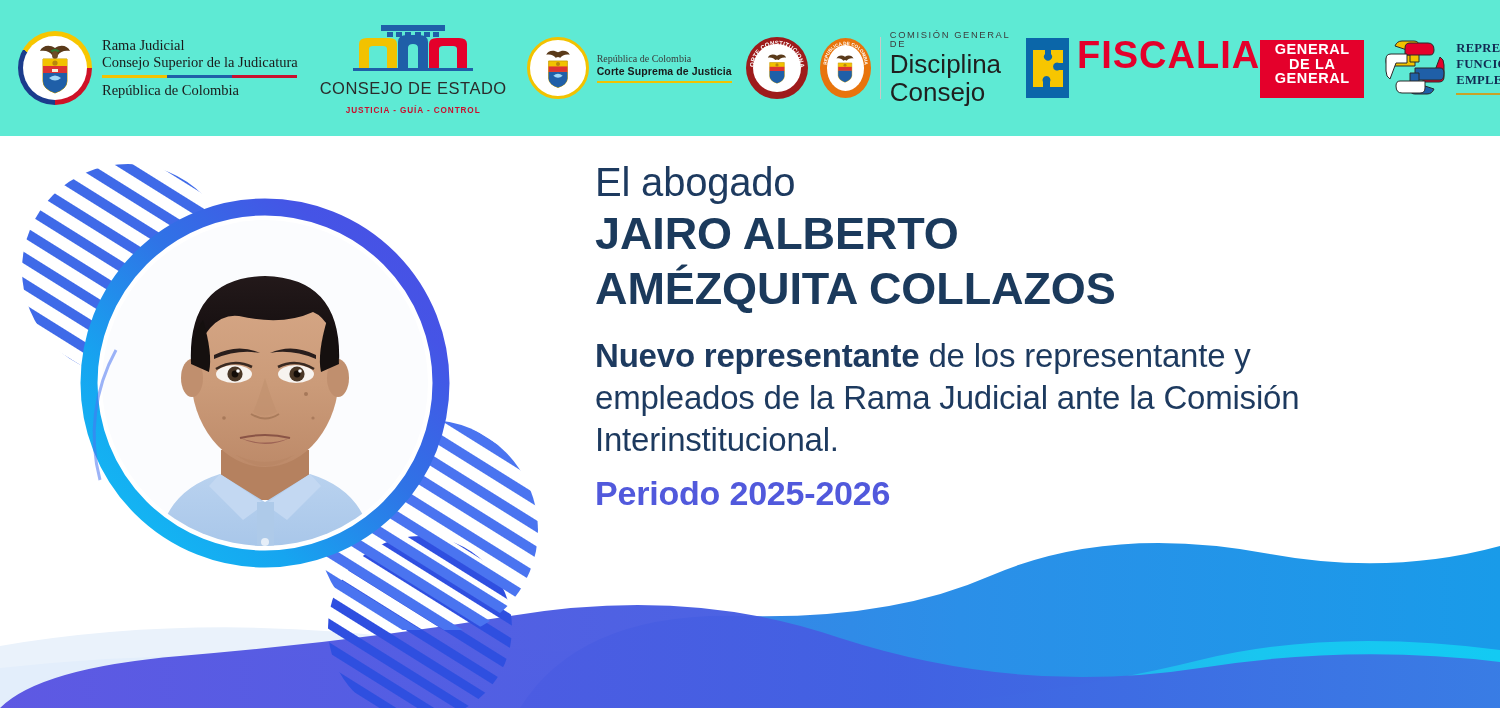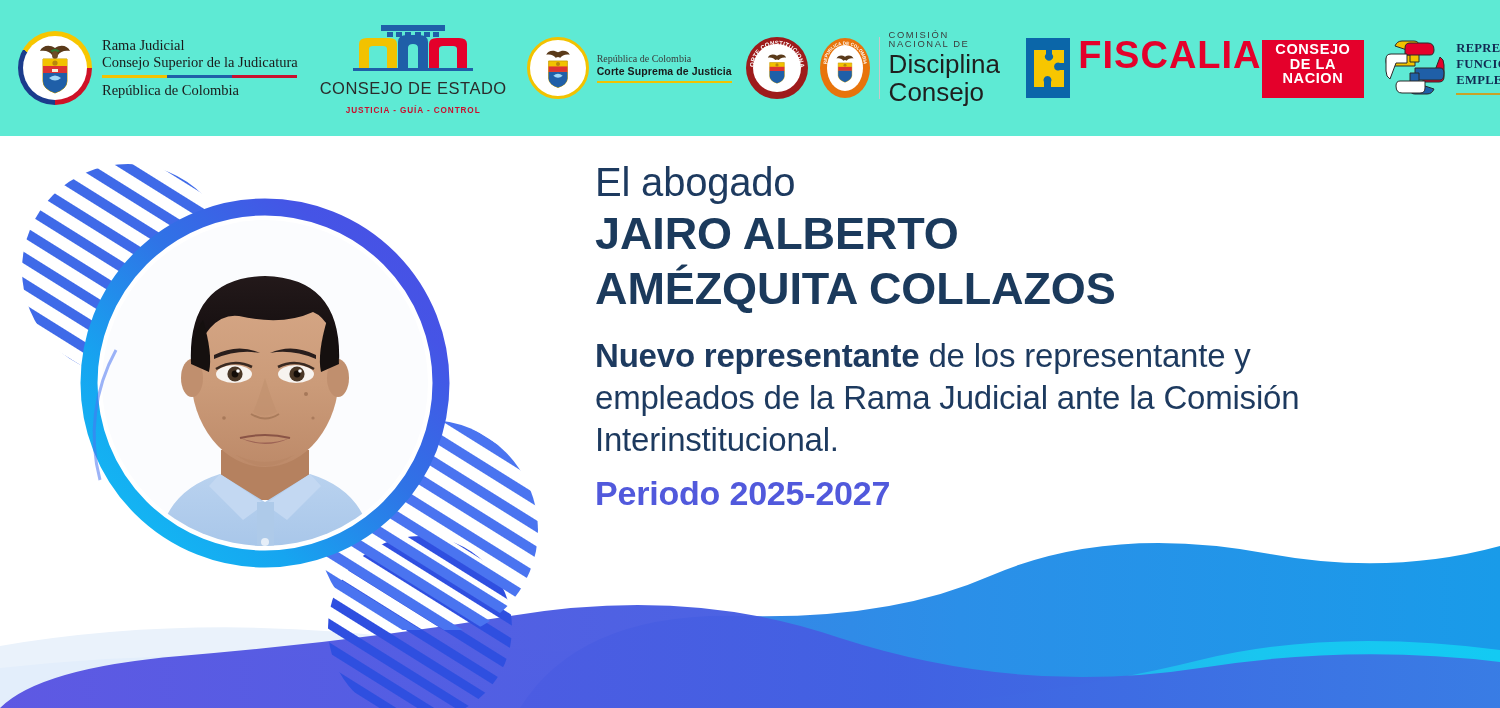--- a/index.html
+++ b/index.html
@@ -293,35 +293,35 @@
           <path d="M23 6 C17 2 10 4 8 9 C14 8 18 10 20 13 L23 12 Z" fill="#5a3a1a"></path>
           <path d="M23 6 C29 2 36 4 38 9 C32 8 28 10 26 13 L23 12 Z" fill="#5a3a1a"></path>
           <path d="M11 17 h24 v22 q0 8 -12 12 q-12 -4 -12 -12 Z" fill="#f2c200" stroke="#c79a00" stroke-width="1"></path>
           <rect x="11" y="24" width="24" height="7" fill="#d33"></rect>
           <path d="M11 31 h24 v8 q0 8 -12 12 q-12 -4 -12 -12 Z" fill="#1f5fa8"></path>
           <circle cx="23" cy="21" r="2.6" fill="#b8860b"></circle>
         </svg>
       </div>
       <div class="divider"></div>
       <div class="txt">
-        <div class="k">COMISIÓN NACIONAL DE</div>
+        <div class="k">COMISIÓN GENERAL DE</div>
         <div class="m">Disciplina</div>
         <div class="m">Consejo</div>
       </div>
     </div>
 
     <div class="logo l6">
       <div class="fis-puzzle">
         <svg width="38" height="42" viewBox="0 0 38 42">
           <path d="M5 3 h12 v4 a4 4 0 1 0 6 0 v-4 h12 v13 h-4 a4 4 0 1 0 0 7 h4 v17 h-13 v-5 a4 4 0 1 0 -7 0 v5 h-10 Z" fill="#f7c600"></path>
         </svg>
       </div>
       <div class="fis-right">
         <div class="fis-top">FISCALIA</div>
-        <div class="fis-bot">CONSEJO DE LA NACION</div>
+        <div class="fis-bot">GENERAL DE LA GENERAL</div>
       </div>
     </div>
 
     <div class="logo l7">
       <svg class="hands" viewBox="0 0 66 66">
         <g stroke="#2a2a2a" stroke-width="1" stroke-linejoin="round">
           <path d="M8 20 h20 q5 0 5 5 v6 h-9 l-16 -0 q-4 0 -4 -5 q0 -6 4 -6 Z" fill="#f2c200"></path>
           <path d="M13 11 q2 -5 7 -5 h12 q5 0 5 5 v16 h-9 v-11 Z" fill="#f2c200"></path>
           <path d="M46 8 h-18 q-5 0 -5 5 v7 h10 l15 0 q4 0 4 -5 q0 -7 -6 -7 Z" fill="#e4002b"></path>
           <path d="M58 22 q4 2 4 8 v12 q0 5 -5 5 h-16 v-9 h11 Z" fill="#e4002b"></path>
@@ -450,21 +450,21 @@
 
       <path d="M92 330 a176 176 0 0 1 16 -130" fill="none" stroke="#4a74f0" stroke-width="3" opacity=".55"></path>
     </svg>
   </div>
 
   <div class="copy">
     <div class="kicker">El abogado</div>
     <div class="name">JAIRO ALBERTO</div>
     <div class="name">AMÉZQUITA COLLAZOS</div>
     <div class="lede"><b>Nuevo representante</b><span> de los representante y empleados de la Rama Judicial ante la Comisión Interinstitucional.</span></div>
-    <div class="period">Periodo 2025-2027</div>
+    <div class="period">Periodo 2025-2026</div>
   </div>
 
   <div class="waves">
     <svg width="1500" height="190" viewBox="0 0 1500 190" preserveAspectRatio="none">
       <defs>
         <linearGradient id="wBlue" x1="0" y1="0" x2="1" y2="0">
           <stop offset="0%" stop-color="#3f7fe4"></stop>
           <stop offset="45%" stop-color="#2b8fe8"></stop>
           <stop offset="100%" stop-color="#199be9"></stop>
         </linearGradient>

